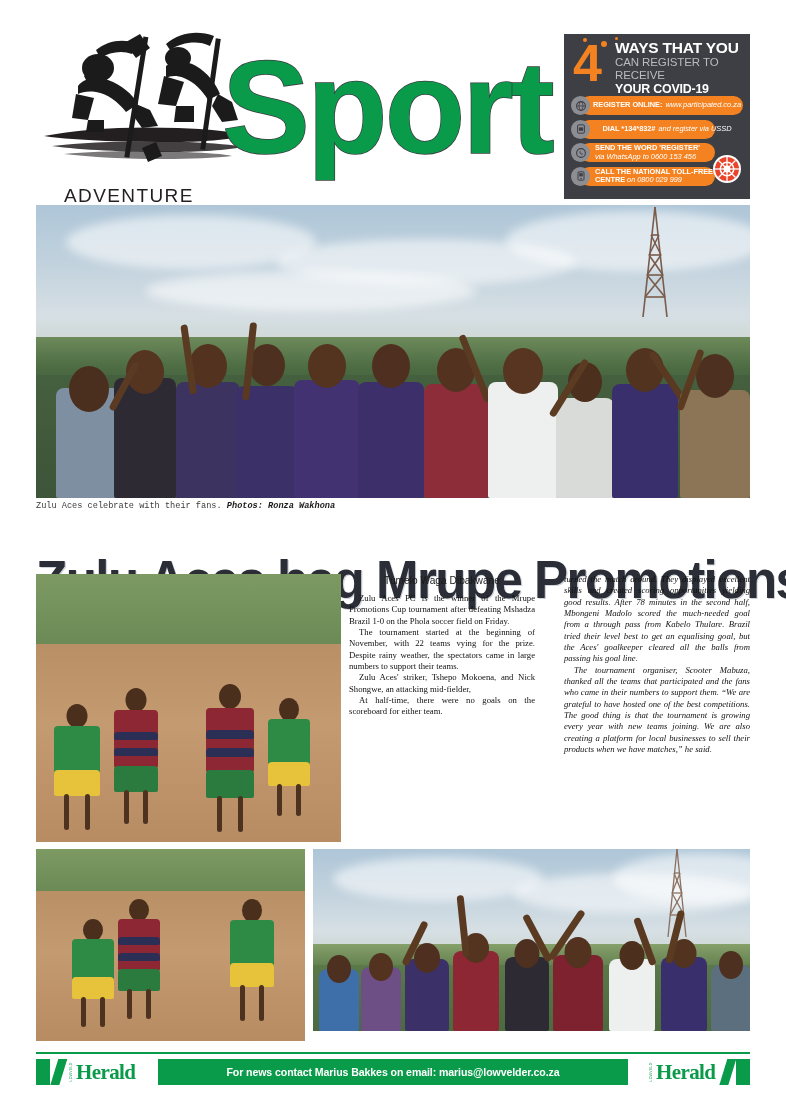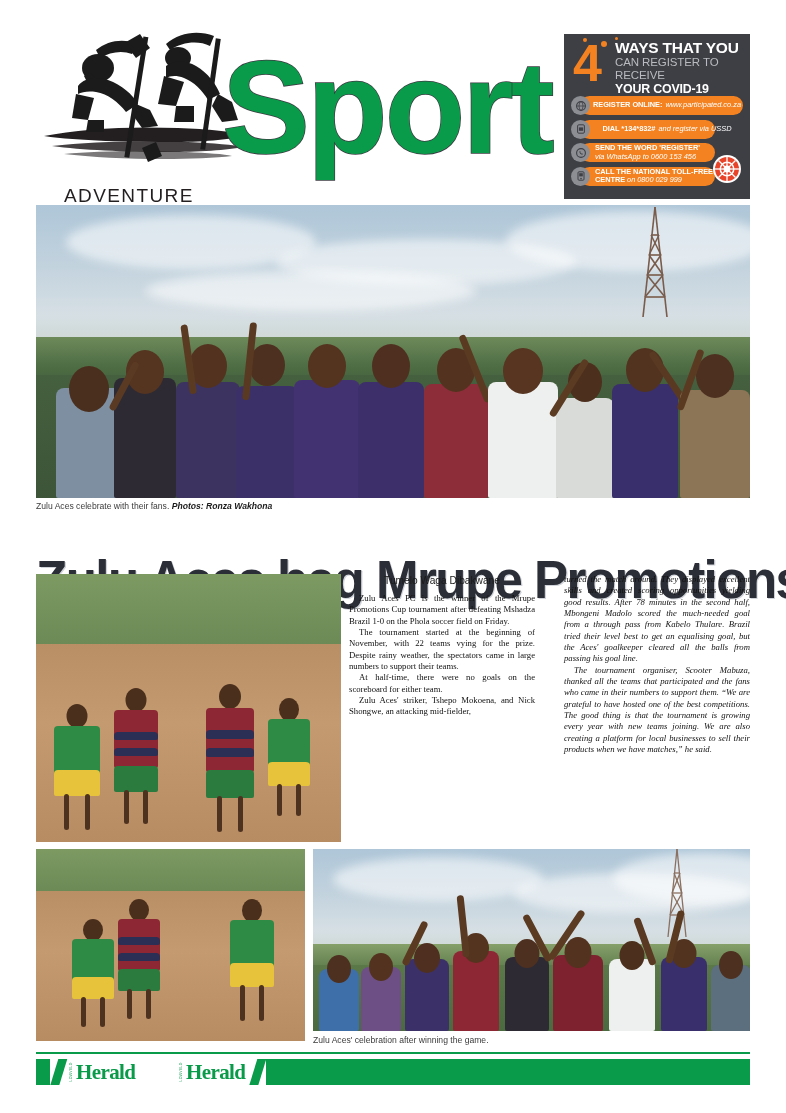--- a/index.html
+++ b/index.html
@@ -269,21 +269,21 @@
 
   
   .cap-hero {
     position: absolute;
     left: 36px;
     top: 501px;
     width: 714px;
     font-size: 8.6px;
     line-height: 11px;
     color: #3b3b3b;
-    font-family: Liberation Sans, sans-serif;
+    font-family: Liberation Mono, monospace;
   }
   .cap-hero .credit {
     font-weight: 700;
     font-style: italic;
     color: #1b1b1b;
   }
 
   
   .headline {
     position: absolute;
@@ -742,22 +742,22 @@
         <div class="pl-shirt" style="top:64px; height:24px; background:#e6c33a;"></div>
         <div class="pl-leg" style="left:9px; top:86px; height:32px; background:#4e3220;"></div>
         <div class="pl-leg" style="right:9px; top:86px; height:32px; background:#4e3220;"></div>
       </div>
     </div>
 
     <div class="col-text col-mid">
       <div class="byline">Tumelo Waga Dibakwane</div>
       <p class="first">Zulu Aces FC is the winner of the Mrupe Promotions Cup tournament after defeating Mshadza Brazil 1-0 on the Phola soccer field on Friday.</p>
       <p>The tournament started at the beginning of November, with 22 teams vying for the prize. Despite rainy weather, the spectators came in large numbers to support their teams.</p>
+      <p>Zulu Aces' striker, Tshepo Mokoena, and Nick Shongwe, an attacking mid-fielder,</p>
       <p>At half-time, there were no goals on the scoreboard for either team.</p>
-      <p>Zulu Aces' striker, Tshepo Mokoena, and Nick Shongwe, an attacking mid-fielder,</p>
     </div>
 
     <div class="col-text col-right">
       <p style="text-indent:0;">turned the match around. They displayed excellent skills and created scoring opportunities yielding good results. After 78 minutes in the second half, Mbongeni Madolo scored the much-needed goal from a through pass from Kabelo Thulare. Brazil tried their level best to get an equalising goal, but the Aces' goalkeeper cleared all the balls from passing his goal line.</p>
       <p>The tournament organiser, Scooter Mabuza, thanked all the teams that participated and the fans who came in their numbers to support them. “We are grateful to have hosted one of the best competitions. The good thing is that the tournament is growing every year with new teams joining. We are also creating a platform for local businesses to sell their products when we have matches,” he said.</p>
     </div>
   </div>
 
   <div class="photo-bl">
     <div class="crowdline" style="height:22%;"></div>
@@ -845,31 +845,31 @@
       <div class="cf-body" style="height:74px; background:#3a2f6d;"></div>
       <div class="cf-head" style="top:32px; width:25px; height:29px; background:#52331f;"></div>
       <div class="cf-arm" style="left:4px; bottom:68px; height:54px; background:#5b3a22; transform:rotate(14deg);"></div>
     </div>
     <div class="crowd-fig" style="left:398px; width:40px; height:100px;">
       <div class="cf-body" style="height:66px; background:#5b6f7e;"></div>
       <div class="cf-head" style="top:20px; width:24px; height:28px; background:#4e3020;"></div>
     </div>
   </div>
 
-  <div class="cap-bottom">Zulu Aces' celebration after winning the game.</div>
 
   <div class="footer-rule"></div>
   <div class="footer-bar">
     <div class="fb-left">
       <div class="slash l"></div>
       <div class="herald-tiny">
         <span>LOWVELD</span>
       </div>
       <div class="herald-word">Herald</div>
     </div>
+    <div class="fb-center">For news contact Marius Bakkes on email: marius@lowvelder.co.za</div>
     <div class="fb-right">
       <div class="slash r"></div>
       <div class="herald-tiny">
         <span>LOWVELD</span>
       </div>
       <div class="herald-word">Herald</div>
     </div>
   </div>
 
 </div>

